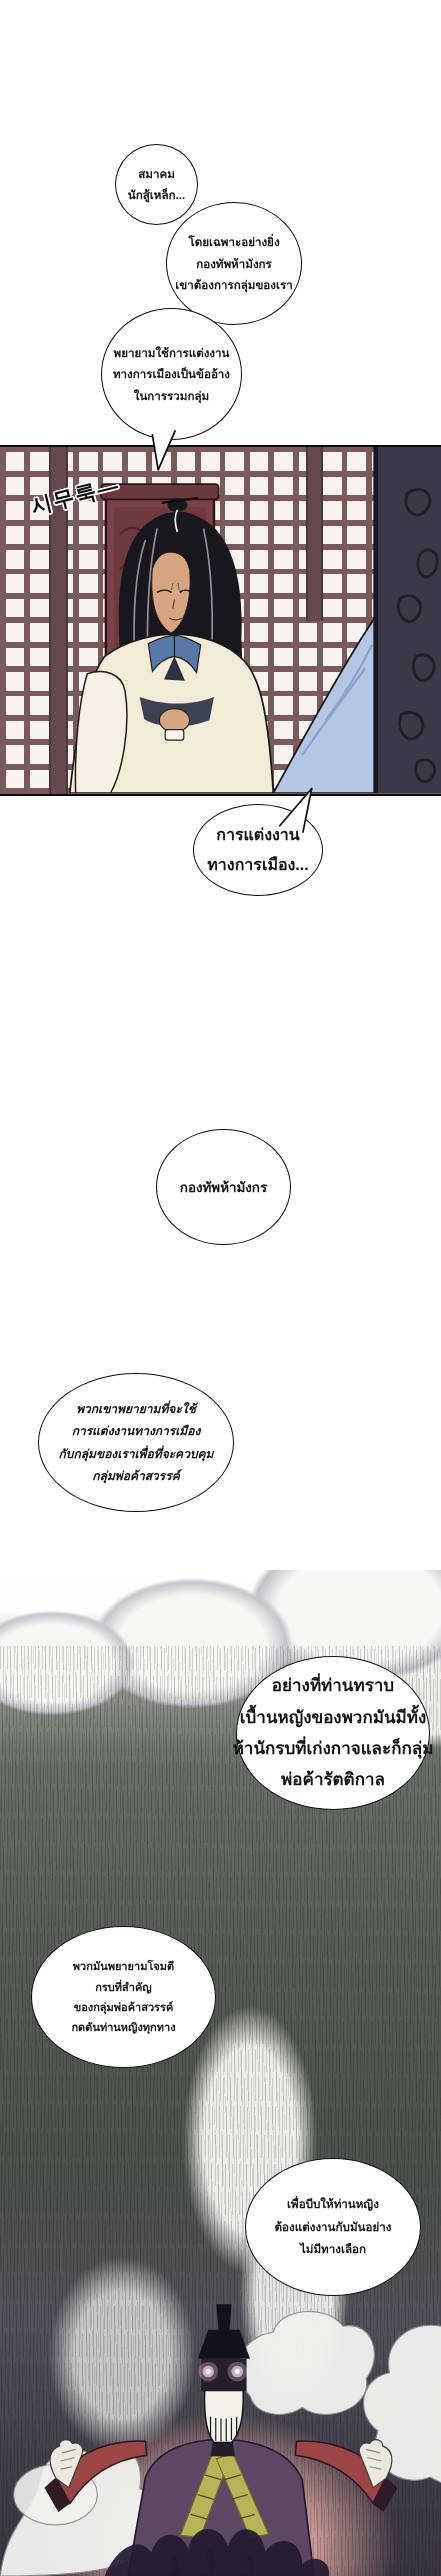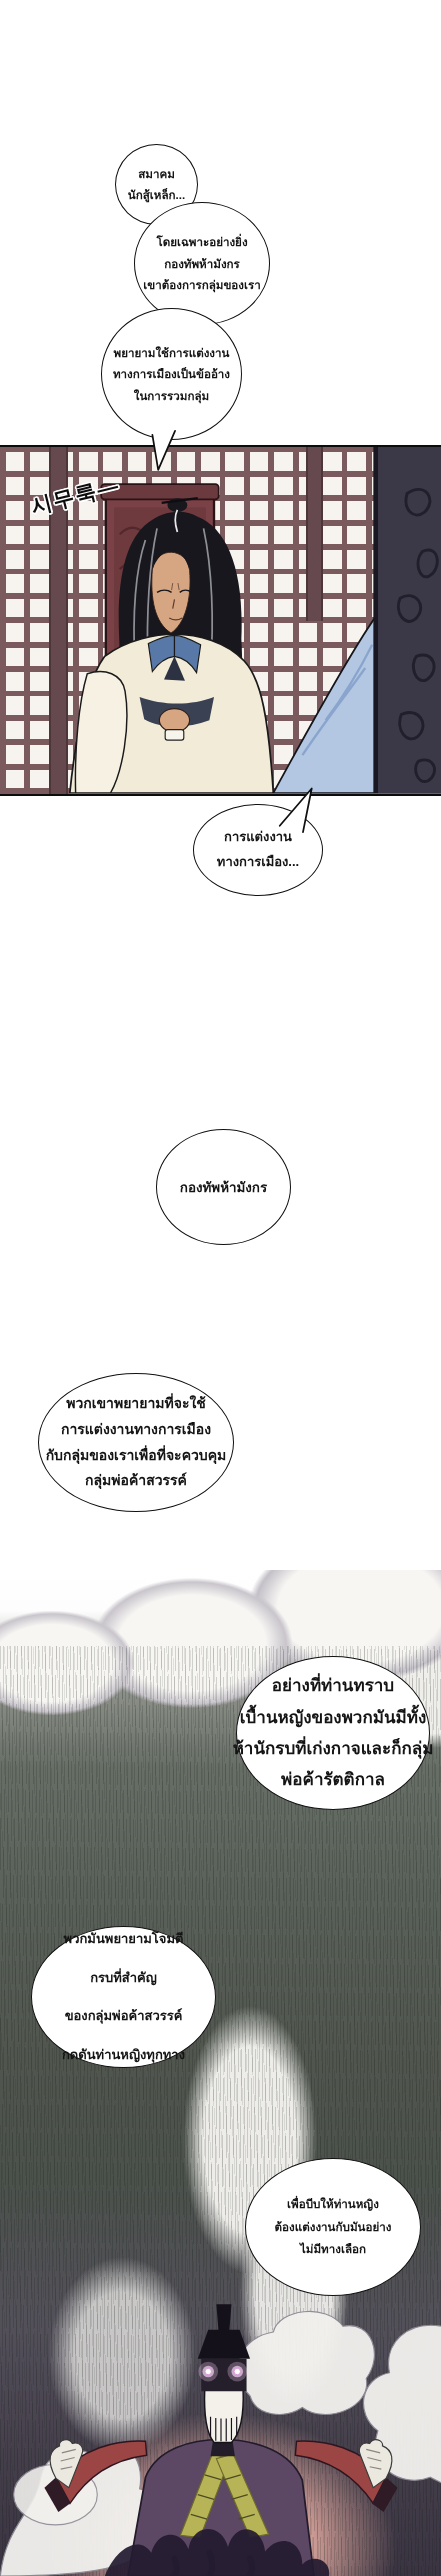--- a/index.html
+++ b/index.html
@@ -6,27 +6,27 @@
   html,body{margin:0;padding:0;background:#ffffff;}
   #page{position:relative;width:442px;height:2576px;background:#ffffff;overflow:hidden;
         font-family:"Liberation Sans","DejaVu Sans",sans-serif;}
 
   
   .bubble{position:absolute;background:#ffffff;border:1.7px solid #101010;border-radius:50%;
           display:flex;flex-direction:column;align-items:center;justify-content:center;
           text-align:center;color:#141414;z-index:5;font-weight:600;}
   .bl{white-space:nowrap;}
   #b1{left:115px;top:144px;width:81px;height:79px;font-size:11.6px;line-height:1.8;}
-  #b2{left:134px;top:202px;width:134px;height:121px;font-size:11.6px;line-height:1.85;justify-content:center;}
+  #b2{left:166px;top:202px;width:134px;height:121px;font-size:11.6px;line-height:1.85;justify-content:center;}
   #b3{left:101px;top:308px;width:139px;height:130px;font-size:11.6px;line-height:1.85;}
-  #b4{left:193px;top:804px;width:128px;height:90px;font-size:13px;line-height:1.9;}
+  #b4{left:193px;top:804px;width:128px;height:90px;font-size:16px;line-height:1.9;}
   #b5{left:156px;top:1129px;width:133px;height:114px;font-size:13.4px;}
-  #b6{left:38px;top:1373px;width:194px;height:137px;font-size:14px;line-height:1.85;}
+  #b6{left:38px;top:1373px;width:194px;height:137px;font-size:12px;line-height:1.85;font-style:italic;}
   #b7{left:236px;top:1656px;width:192px;height:152px;font-size:17px;line-height:1.85;}
-  #b8{left:31px;top:1926px;width:183px;height:140px;font-size:13px;line-height:1.85;justify-content:space-between;}
+  #b8{left:31px;top:1926px;width:183px;height:140px;font-size:11px;line-height:1.85;}
   #b9{left:245px;top:2158px;width:174px;height:136px;font-size:11.6px;line-height:1.95;}
 
   .tails{position:absolute;left:0;top:0;z-index:6;pointer-events:none;}
   .tail{fill:#ffffff;stroke:#101010;stroke-width:3;stroke-linejoin:round;stroke-linecap:round;}
 
   
   .panel{position:absolute;left:0;top:445px;width:442px;height:351px;box-sizing:border-box;
          border-top:2.3px solid #0c0c0c;border-bottom:2.3px solid #0c0c0c;background:#f7f4ef;z-index:2;}
   .lattice{position:absolute;inset:0;
      background-color:#f7f4ef;

